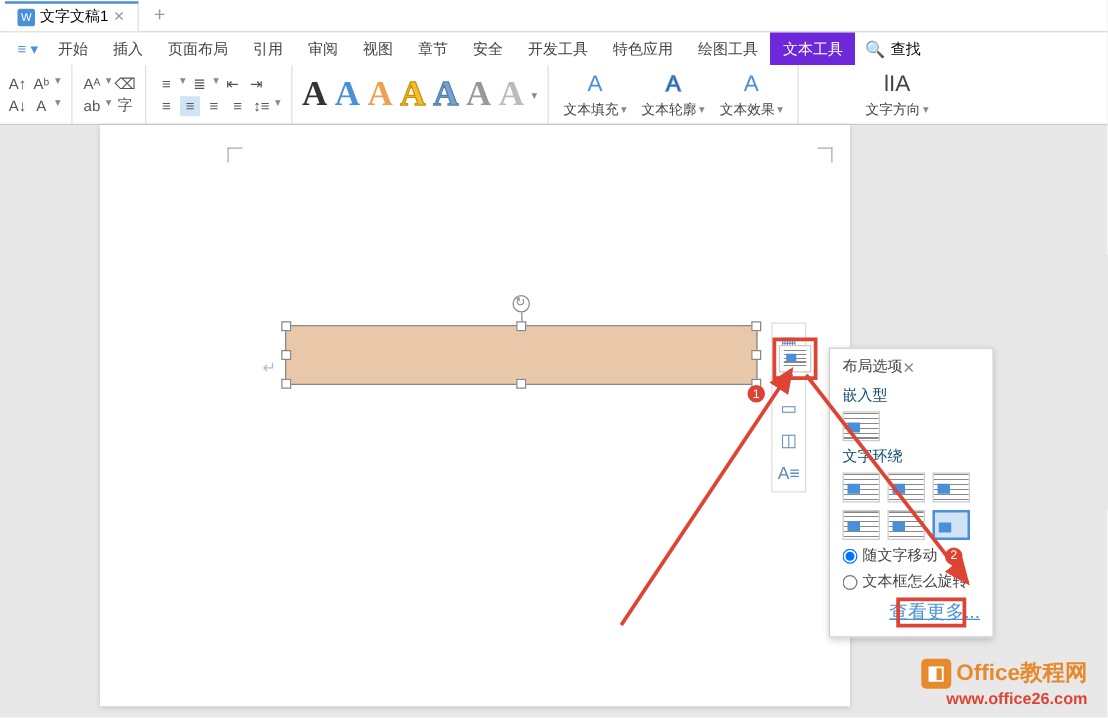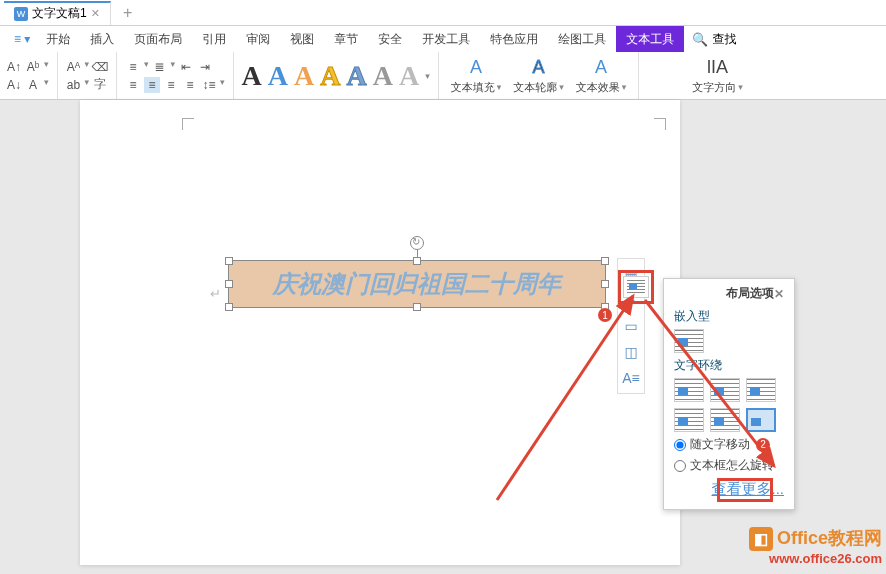--- a/index.html
+++ b/index.html
@@ -59,37 +59,37 @@
     .badge1 { position: absolute; right: -6px; bottom: -14px; width: 14px; height: 14px; background: #d43; color: #fff; font-size: 10px; border-radius: 50%; display: flex; align-items: center; justify-content: center; }
     
     .side-tools { position: absolute; left: 537px; top: 158px; width: 28px; background: #fff; border: 1px solid #ddd; display: flex; flex-direction: column; gap: 4px; padding: 4px 0; align-items: center; }
     .side-tool { width: 22px; height: 22px; display: flex; align-items: center; justify-content: center; font-size: 14px; color: #5a8cc0; }
     
     .highlight-box { position: absolute; border: 3px solid #d43; pointer-events: none; }
     .hl1 { left: 618px; top: 270px; width: 36px; height: 34px; }
     .hl2 { left: 717px; top: 478px; width: 56px; height: 24px; }
     
     .layout-panel { position: absolute; left: 663px; top: 278px; width: 132px; background: #fff; border: 1px solid #ccc; box-shadow: 0 2px 6px rgba(0,0,0,0.2); padding: 6px 10px 10px; font-size: 12px; color: #444; }
-    .lp-title { display: flex; justify-content: flex-end; align-items: center; margin-bottom: 6px; font-weight: bold; }
+    .lp-title { display: flex; justify-content: flex-start; align-items: center; margin-bottom: 6px; }
     .lp-close { color: #888; cursor: pointer; }
     .lp-section-label { color: #0c4a6e; margin: 4px 0; }
     .wrap-grid { display: flex; flex-wrap: wrap; gap: 6px; margin: 4px 0; }
     .wrap-opt { width: 30px; height: 24px; border: 1px solid #ccc; background: repeating-linear-gradient(#888 0 1px, #fff 1px 4px); position: relative; }
     .wrap-opt.single { margin-bottom: 4px; }
     .wrap-opt.sel { border: 2px solid #4a90d9; background: #d0e4f6; }
     .wrap-opt::after { content: ""; position: absolute; width: 10px; height: 8px; background: #4a90d9; left: 3px; top: 8px; }
     .lp-radio { display: flex; align-items: center; gap: 4px; margin: 4px 0; }
     .lp-radio input { width: 12px; height: 12px; }
     .badge2 { width: 14px; height: 14px; background: #d43; color: #fff; font-size: 10px; border-radius: 50%; display: inline-flex; align-items: center; justify-content: center; margin-left: 2px; }
     .lp-more { text-align: right; margin-top: 6px; }
     .lp-more a { color: #4a90d9; text-decoration: underline; font-size: 15px; }
     
     .arrow-line { position: absolute; pointer-events: none; }
     
-    .watermark { position: absolute; right: 4px; bottom: 8px; text-align: right; }
+    .watermark { position: absolute; right: 16px; bottom: 8px; text-align: right; }
     .wm1 { font-size: 18px; font-weight: bold; color: #e78a2e; }
     .wm2 { font-size: 13px; font-weight: bold; color: #d43; }
     .wm-icon { display: inline-block; width: 24px; height: 24px; background: #e78a2e; border-radius: 4px; color: #fff; font-size: 15px; text-align: center; line-height: 24px; vertical-align: middle; margin-right: 4px; }
     
     .layout-btn-outer { position: absolute; left: 623px; top: 276px; width: 26px; height: 22px; background: #fff; border: 1px solid #ccc; display: flex; align-items: center; justify-content: center; }
     .layout-btn-outer .li { width: 18px; height: 14px; background: repeating-linear-gradient(#888 0 1px, transparent 1px 3px); position: relative; }
     .layout-btn-outer .li::after { content: ""; position: absolute; left: 2px; top: 3px; width: 8px; height: 6px; background: #4a90d9; }
   </style>
 </head>
 <body>
@@ -220,21 +220,20 @@
 
 <div class="canvas">
   <div class="margin-tl"></div>
   <div class="margin-tr"></div>
   <span class="para-mark">↵</span>
 
   <div class="textbox-wrap">
     <div class="rotate-handle"></div>
     <div class="rotate-stem"></div>
     <div class="textbox">
-      <span class="textbox-text">庆祝澳门回归祖国二十周年</span>
       <div class="handle h-nw"></div>
       <div class="handle h-n"></div>
       <div class="handle h-ne"></div>
       <div class="handle h-w"></div>
       <div class="handle h-e"></div>
       <div class="handle h-sw"></div>
       <div class="handle h-s"></div>
       <div class="handle h-se"></div>
     </div>
     <div class="badge1">1</div>

